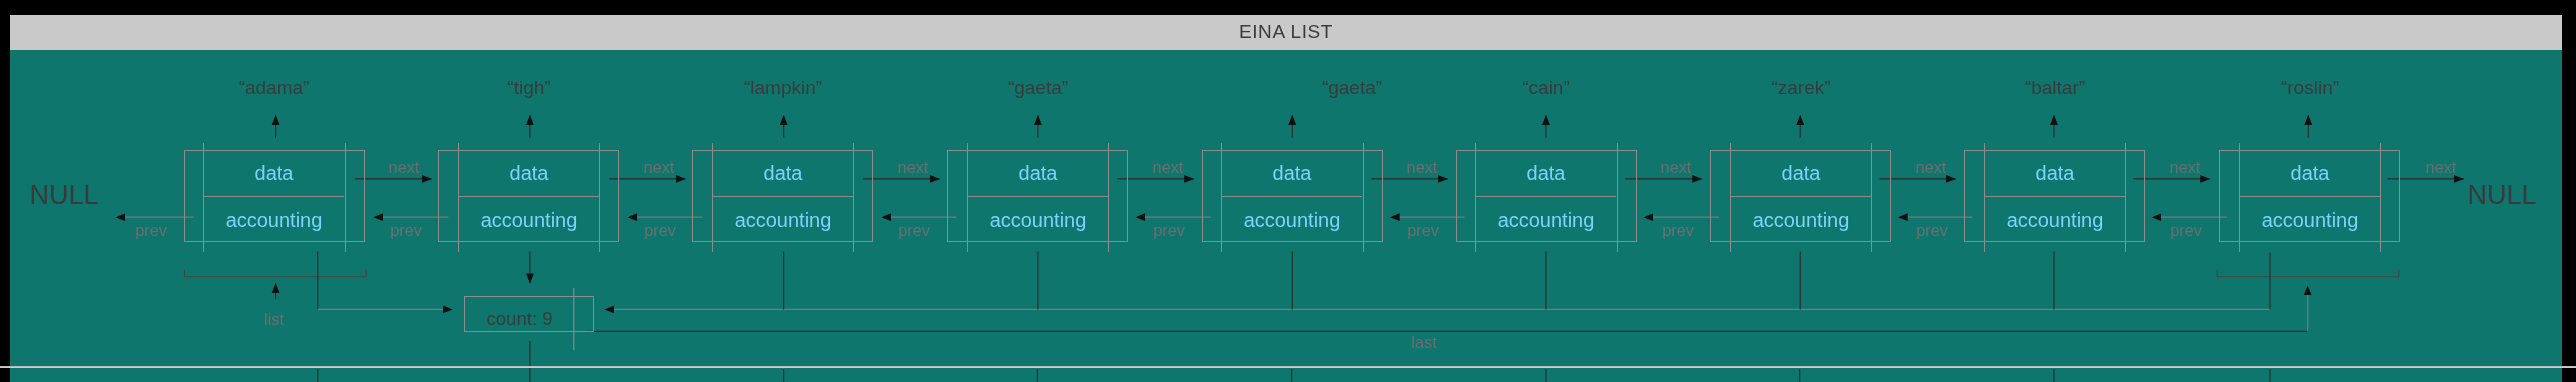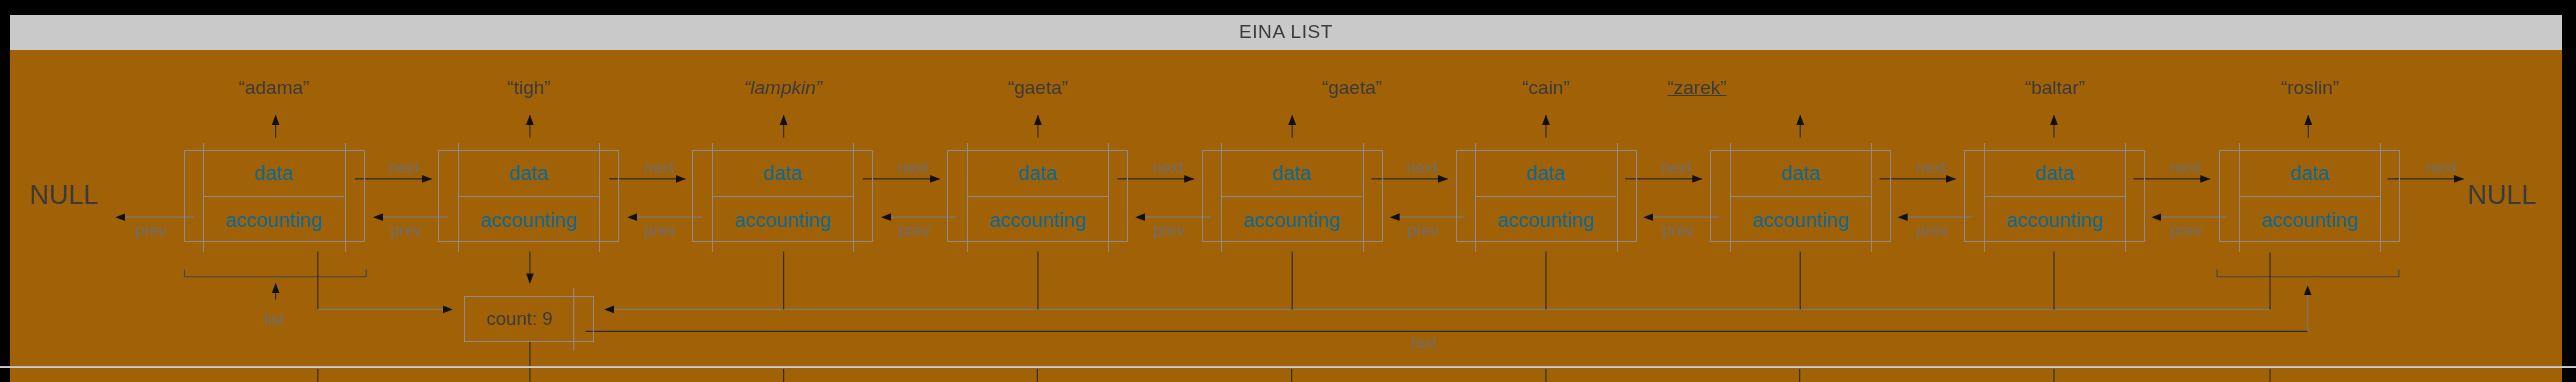--- a/index.html
+++ b/index.html
@@ -1,37 +1,37 @@
 <!DOCTYPE html>
 <html style="font-size:9px"><head>
 <meta charset="utf-8">
 <style>
   html,body{margin:0;padding:0;background:#000;}
   #stage{
     position:relative;width:2576px;height:382px;background:#000000;
     font-family:"Liberation Sans","DejaVu Sans",sans-serif;overflow:hidden;
   }
-  #panel{position:absolute;left:10px;top:14.6px;width:2552px;height:368px;background:#a16207;}
+  #panel{position:absolute;left:10px;top:14.6px;width:2552px;height:368px;background:#0f766e;}
   #titlebar{
     position:absolute;left:0;top:0;width:100%;height:35px;background:#c9c9c9;
     display:flex;align-items:center;justify-content:center;
   }
   #titlebar .title{font-size:19px;color:#3a3a3a;letter-spacing:0.6px;}
   #svg-layer{position:absolute;left:0;top:0;width:2576px;height:382px;}
   .abs{position:absolute;}
   .ctr{transform:translate(-50%,-50%);white-space:nowrap;}
   .node-outer{position:absolute;border:1.1px solid #8c8c8c;box-sizing:border-box;background:transparent;}
   .vline{position:absolute;width:1.1px;background:#8c8c8c;}
   .hline{position:absolute;height:1.1px;background:#8c8c8c;}
-  .cell-label{position:absolute;color:#0369a1;font-size:20px;text-align:center;}
+  .cell-label{position:absolute;color:#7dd3fc;font-size:20px;text-align:center;}
   .node-name{position:absolute;color:#3a3a3a;font-size:19px;text-align:right;}
   .ptr-label{position:absolute;color:#6e6e6e;font-size:16.3px;}
   .null-label{position:absolute;color:#3a3a3a;font-size:27px;}
   #count-box{
-    position:absolute;left:464px;top:296px;width:130px;height:46px;
+    position:absolute;left:464px;top:296px;width:130px;height:36px;
     border:1.1px solid #8c8c8c;box-sizing:border-box;
   }
   #count-text{
     position:absolute;left:0;top:0;width:109px;height:43px;display:flex;
     align-items:center;justify-content:center;font-size:18.6px;color:#3a3a3a;
   }
   #groove{position:absolute;left:0px;top:366px;width:2576px;height:2.3px;background:#cccccc;border-top:0.6px solid #bdbdbd;box-sizing:border-box;}
 </style>
 </head>
 <body>
@@ -120,21 +120,21 @@
       <div class="hline" style="left: 458px; top: 196px; width: 141px;"></div>
       <div class="cell-label ctr abs" style="left: 529px; top: 173px;">data</div>
       <div class="cell-label ctr abs" style="left: 529px; top: 220px;">accounting</div>
       <div class="node-name ctr abs" style="left: 529px; top: 88px;">“tigh”</div>
       <div class="node-outer" style="left: 692px; top: 150px; width: 181px; height: 92px;"></div>
       <div class="vline" style="left: 712px; top: 143px; height: 109px;"></div>
       <div class="vline" style="left: 853px; top: 143px; height: 109px;"></div>
       <div class="hline" style="left: 712px; top: 196px; width: 141px;"></div>
       <div class="cell-label ctr abs" style="left: 783px; top: 173px;">data</div>
       <div class="cell-label ctr abs" style="left: 783px; top: 220px;">accounting</div>
-      <div class="node-name ctr abs" style="left: 783px; top: 88px; font-style: italic;">“lampkin”</div>
+      <div class="node-name ctr abs" style="left: 783px; top: 88px;">“lampkin”</div>
       <div class="node-outer" style="left: 947px; top: 150px; width: 181px; height: 92px;"></div>
       <div class="vline" style="left: 967px; top: 143px; height: 109px;"></div>
       <div class="vline" style="left: 1108px; top: 143px; height: 109px;"></div>
       <div class="hline" style="left: 967px; top: 196px; width: 141px;"></div>
       <div class="cell-label ctr abs" style="left: 1038px; top: 173px;">data</div>
       <div class="cell-label ctr abs" style="left: 1038px; top: 220px;">accounting</div>
       <div class="node-name ctr abs" style="left: 1038px; top: 88px;">“gaeta”</div>
       <div class="node-outer" style="left: 1202px; top: 150px; width: 181px; height: 92px;"></div>
       <div class="vline" style="left: 1221px; top: 143px; height: 109px;"></div>
       <div class="vline" style="left: 1363px; top: 143px; height: 109px;"></div>
@@ -148,21 +148,21 @@
       <div class="hline" style="left: 1475px; top: 196px; width: 141px;"></div>
       <div class="cell-label ctr abs" style="left: 1546px; top: 173px;">data</div>
       <div class="cell-label ctr abs" style="left: 1546px; top: 220px;">accounting</div>
       <div class="node-name ctr abs" style="left: 1546px; top: 88px;">“cain”</div>
       <div class="node-outer" style="left: 1710px; top: 150px; width: 181px; height: 92px;"></div>
       <div class="vline" style="left: 1730px; top: 143px; height: 109px;"></div>
       <div class="vline" style="left: 1871px; top: 143px; height: 109px;"></div>
       <div class="hline" style="left: 1730px; top: 196px; width: 141px;"></div>
       <div class="cell-label ctr abs" style="left: 1801px; top: 173px;">data</div>
       <div class="cell-label ctr abs" style="left: 1801px; top: 220px;">accounting</div>
-      <div class="node-name ctr abs" style="left: 1697px; top: 88px; text-decoration: underline;">“zarek”</div>
+      <div class="node-name ctr abs" style="left: 1801px; top: 88px;">“zarek”</div>
       <div class="node-outer" style="left: 1964px; top: 150px; width: 181px; height: 92px;"></div>
       <div class="vline" style="left: 1984px; top: 143px; height: 109px;"></div>
       <div class="vline" style="left: 2125px; top: 143px; height: 109px;"></div>
       <div class="hline" style="left: 1984px; top: 196px; width: 141px;"></div>
       <div class="cell-label ctr abs" style="left: 2055px; top: 173px;">data</div>
       <div class="cell-label ctr abs" style="left: 2055px; top: 220px;">accounting</div>
       <div class="node-name ctr abs" style="left: 2055px; top: 88px;">“baltar”</div>
       <div class="node-outer" style="left: 2219px; top: 150px; width: 181px; height: 92px;"></div>
       <div class="vline" style="left: 2239px; top: 143px; height: 109px;"></div>
       <div class="vline" style="left: 2380px; top: 143px; height: 109px;"></div>

